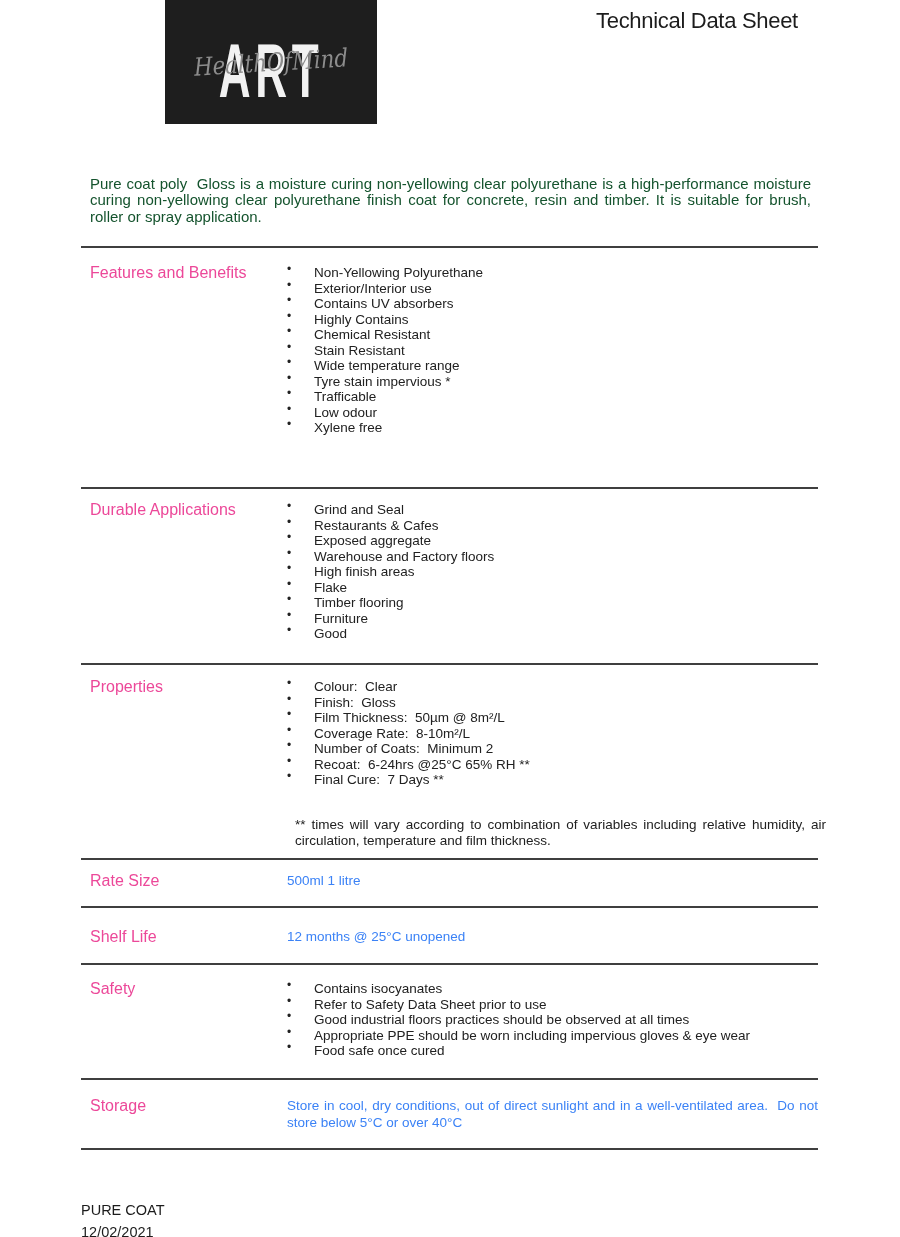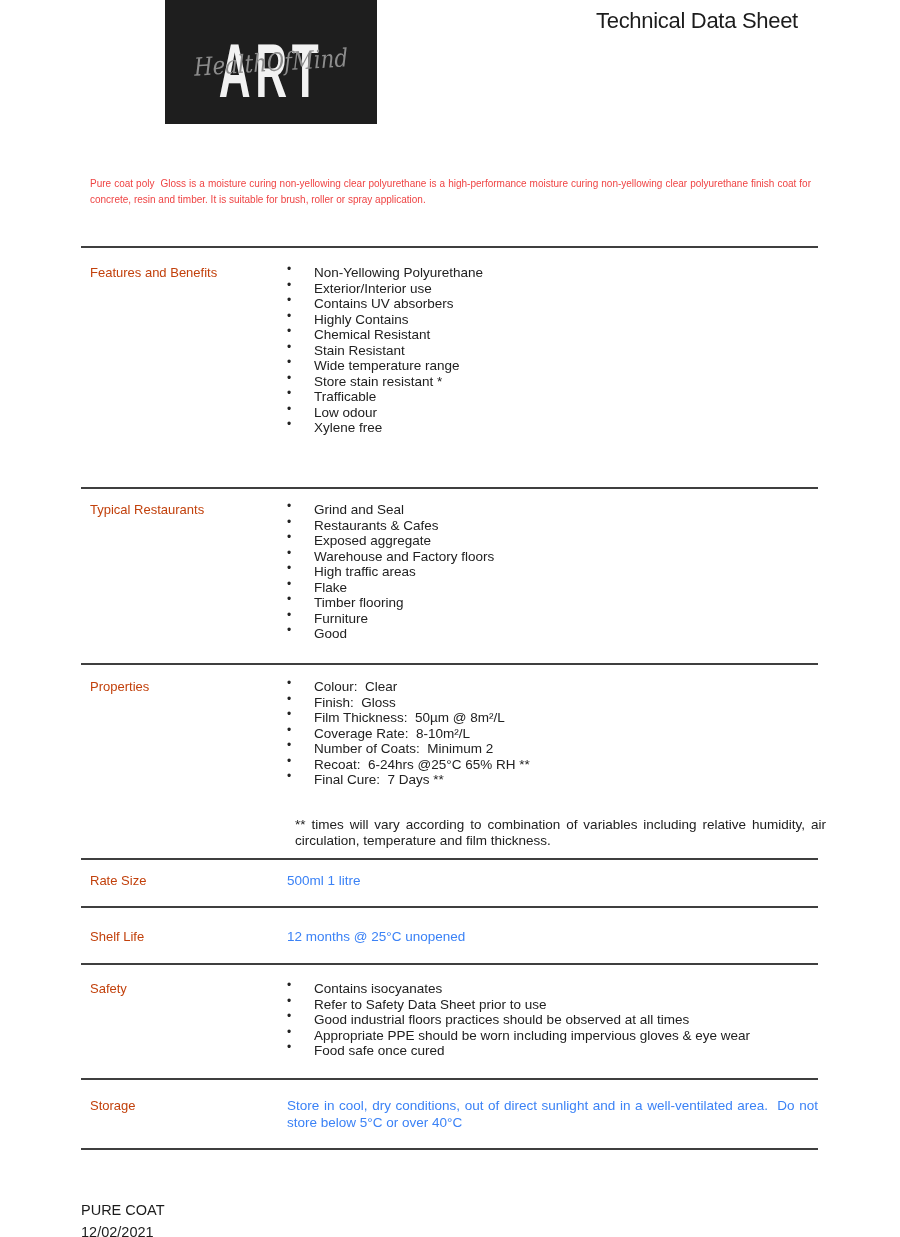--- a/index.html
+++ b/index.html
@@ -10,29 +10,29 @@
   .logo-art{position:absolute;left:50%;top:33px;transform:translateX(-50%) scaleX(0.58);
             transform-origin:center top;font-weight:700;font-size:76px;line-height:1;
             letter-spacing:8px;color:#f2f2f2;white-space:nowrap;z-index:1;}
   .logo-script{position:absolute;left:50%;top:48px;transform:translateX(-50%) scaleX(0.85) rotate(-3deg);
             transform-origin:center center;font-family:"DejaVu Serif",serif;font-style:italic;
             font-size:25px;color:#8d8d8d;white-space:nowrap;z-index:2;}
   
   .title{position:absolute;left:596px;top:8px;font-size:22px;font-weight:400;
          letter-spacing:-0.3px;color:#1c1c1c;white-space:nowrap;}
   
-  .intro{position:absolute;left:90px;top:176px;width:721px;font-size:10px;line-height:16.4px;
-         text-align:justify;color:#ef4444;}
+  .intro{position:absolute;left:90px;top:176px;width:721px;font-size:15px;line-height:16.4px;
+         text-align:justify;color:#14532d;}
   
   .rule{position:absolute;left:81px;width:737px;height:1.5px;background:#3f3f3f;}
   .r1{top:246px}.r2{top:487px}.r3{top:663px}.r4{top:858px}
   .r5{top:906px}.r6{top:963px}.r7{top:1078px}.r8{top:1148px}
   
   .section{position:absolute;left:0;width:900px;}
-  .label{position:absolute;left:90px;top:0;font-size:13px;line-height:15.5px;color:#c2410c;white-space:nowrap;}
+  .label{position:absolute;left:90px;top:0;font-size:16px;line-height:15.5px;color:#ec4899;white-space:nowrap;}
   .items{position:absolute;left:287px;top:0;margin:0;padding:0;list-style:none;width:531px;}
   .items li{display:flex;font-size:13.5px;line-height:15.5px;color:#212121;}
   .b{flex:0 0 27px;position:relative;top:-3px;font-size:12px;}
   .value{position:absolute;left:287px;top:0;width:531px;font-size:13.5px;line-height:16.5px;
          text-align:justify;color:#3b82f6;}
   .note{position:absolute;left:287px;top:809px;width:531px;font-size:13.5px;line-height:16.4px;
         text-align:justify;color:#212121;}
   .s-feat{top:265px}.s-app{top:502px}.s-prop{top:679px}
   .s-pack{top:873px}.s-shelf{top:929px}.s-safe{top:981px}.s-stor{top:1098px}
   
@@ -87,59 +87,59 @@
       <li>
           <span class="b">•</span>
           <span>Stain Resistant</span>
         </li>
       <li>
           <span class="b">•</span>
           <span>Wide temperature range</span>
         </li>
       <li>
           <span class="b">•</span>
-          <span>Store stain resistant *</span>
+          <span>Tyre stain impervious *</span>
         </li>
       <li>
           <span class="b">•</span>
           <span>Trafficable</span>
         </li>
       <li>
           <span class="b">•</span>
           <span>Low odour</span>
         </li>
       <li>
           <span class="b">•</span>
           <span>Xylene free</span>
         </li>
     </ul>
   </div>
 
   <div class="section s-app">
-    <div class="label">Typical Restaurants</div>
+    <div class="label">Durable Applications</div>
     <ul class="items">
       <li>
           <span class="b">•</span>
           <span>Grind and Seal</span>
         </li>
       <li>
           <span class="b">•</span>
           <span>Restaurants &amp; Cafes</span>
         </li>
       <li>
           <span class="b">•</span>
           <span>Exposed aggregate</span>
         </li>
       <li>
           <span class="b">•</span>
           <span>Warehouse and Factory floors</span>
         </li>
       <li>
           <span class="b">•</span>
-          <span>High traffic areas</span>
+          <span>High finish areas</span>
         </li>
       <li>
           <span class="b">•</span>
           <span>Flake</span>
         </li>
       <li>
           <span class="b">•</span>
           <span>Timber flooring</span>
         </li>
       <li>

